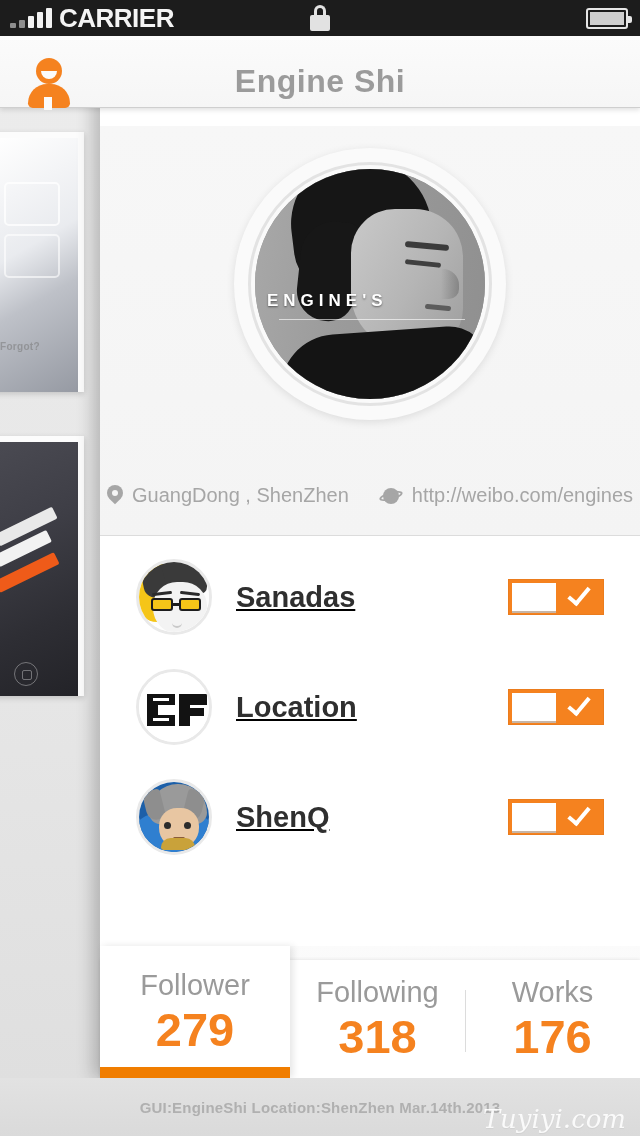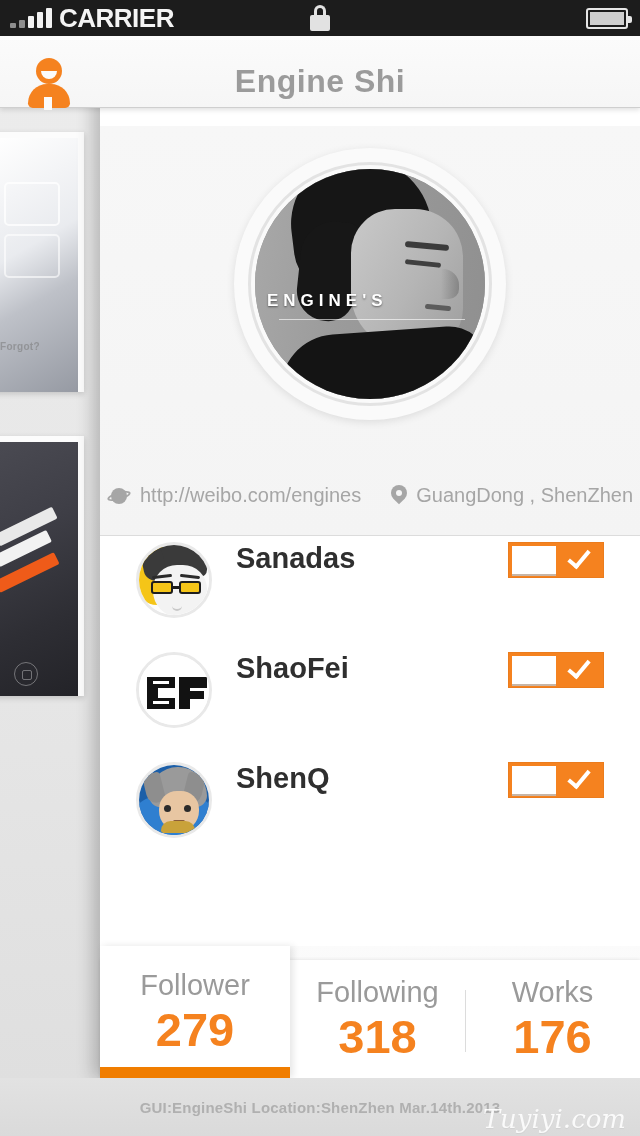--- a/index.html
+++ b/index.html
@@ -247,22 +247,23 @@
   }
   .globe-icon .ring{
     position:absolute; left:0; top:5px; width:24px; height:8px;
     border:2px solid #a6a6a6; border-radius:50%;
     transform:rotate(-16deg); background:transparent;
   }
 
   
   #friend-list{ background:#fff; padding-top:6px; }
   .friend-row{
-    display:flex; height:110px; padding:0 0 0 36px;
+    display:flex; align-items:center; height:110px; padding:0 0 0 36px;
     cursor:pointer;
+    text-decoration:underline;
   }
   .fr-avatar{
     width:76px; height:76px; border-radius:50%;
     border:3px solid #e9e9e9; overflow:hidden; position:relative; flex:0 0 auto;
     background:#fff;
   }
   .fr-name{
     margin-left:24px; font-size:29px; font-weight:bold; color:#2f2f2f;
     flex:1 1 auto;
   }
@@ -454,32 +455,32 @@
           <span class="neck"></span>
           <span class="shirt"></span>
           <span id="avatar-overlay-text">ENGINE'S</span>
           <span id="avatar-overlay-rule"></span>
         </div>
       </div>
     </div>
 
     <div id="meta-row">
       <div class="meta-item">
+        <span class="pin-icon">
+          <span class="pin-body"></span>
+            <span class="pin-hole"></span>
+        </span>
+        <span class="txt">GuangDong , ShenZhen</span>
+      </div>
+      <div class="meta-item">
         <span class="globe-icon">
           <span class="sphere"></span>
             <span class="ring"></span>
         </span>
         <span class="txt">http://weibo.com/engines</span>
-      </div>
-      <div class="meta-item">
-        <span class="pin-icon">
-          <span class="pin-body"></span>
-            <span class="pin-hole"></span>
-        </span>
-        <span class="txt">GuangDong , ShenZhen</span>
       </div>
     </div>
   </div>
 
   <div id="friend-list">
 
     <div class="friend-row">
       <div class="fr-avatar av-sanadas">
         <span class="bg"></span>
           <span class="hair-y"></span>
@@ -505,21 +506,21 @@
         <span class="bg"></span>
         <span class="s1"></span>
           <span class="s2"></span>
           <span class="s3"></span>
         <span class="f1"></span>
           <span class="f2"></span>
           <span class="f3"></span>
         <span class="ar1"></span>
           <span class="ar2"></span>
       </div>
-      <div class="fr-name">ShaoFei</div>
+      <div class="fr-name">Location</div>
       <div class="fr-toggle">
         <span class="knob"></span>
         <span class="check"></span>
       </div>
     </div>
 
     <div class="friend-row">
       <div class="fr-avatar av-shenq">
         <span class="bg"></span>
           <span class="cape"></span>

